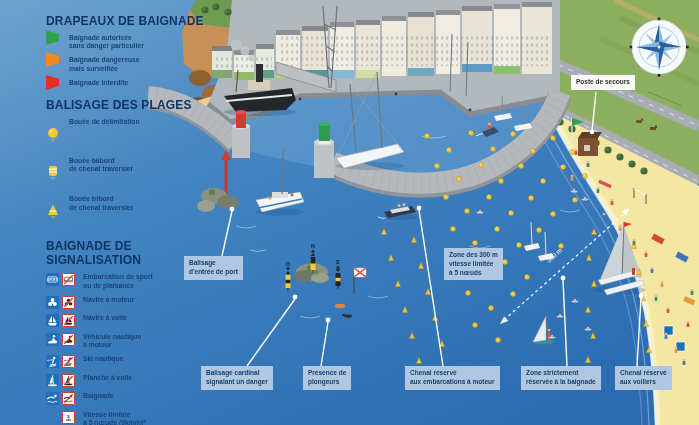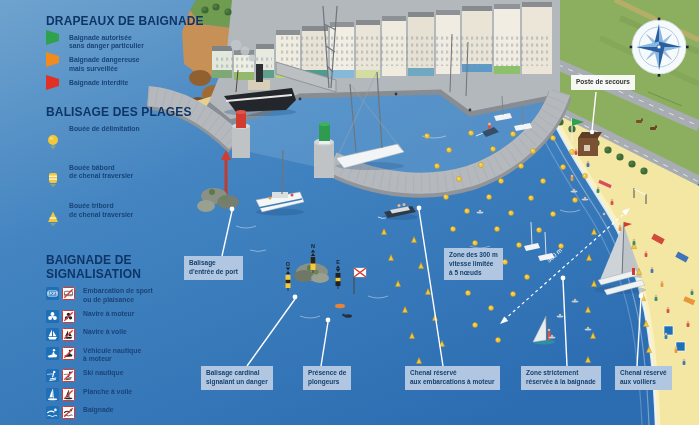--- a/index.html
+++ b/index.html
@@ -2,21 +2,21 @@
 <html style="--sign-blue: #1D6FB8; --forbid-red: #D8392E; --label-bg: #B1C7E1; --label-text: #14406F;"><head>
 <meta charset="utf-8">
 <style>
   html,body{margin:0;padding:0;background:#fff;}
   .stage{position:relative;width:699px;height:425px;overflow:hidden;
          font-family:"Liberation Sans",sans-serif;background:#3D7FBE;}
   svg.scene{position:absolute;left:0;top:0;z-index:0;display:block;}
   
   .legend{position:absolute;left:46px;top:14px;width:160px;z-index:3;color:#1A4478;}
   .lg-title{font-size:12px;font-weight:800;color:#0F3567;margin:0 0 6px;letter-spacing:.15px;}
-  .lg-sec{margin-top:18px;}
+  .lg-sec{margin-top:11px;}
   .lg-row{display:flex;align-items:flex-start;gap:7px;margin-bottom:5.5px;
           font-size:6.8px;font-weight:600;line-height:1.25;white-space:pre-line;}
   .lg-ic{flex:0 0 16px;}
   .flag{width:0;height:0;border-style:solid;border-width:4.5px 0 4.5px 13px;
         border-color:transparent;margin-top:1px;}
   .bicon{flex:0 0 16px;}
   .bicon svg{display:block;}
   .lg-icons{flex:0 0 30px;display:flex;gap:3px;}
   .sign{width:13px;height:13px;box-sizing:border-box;display:block;border-radius:1.5px;}
   .sign svg{display:block;width:100%;height:100%;}

